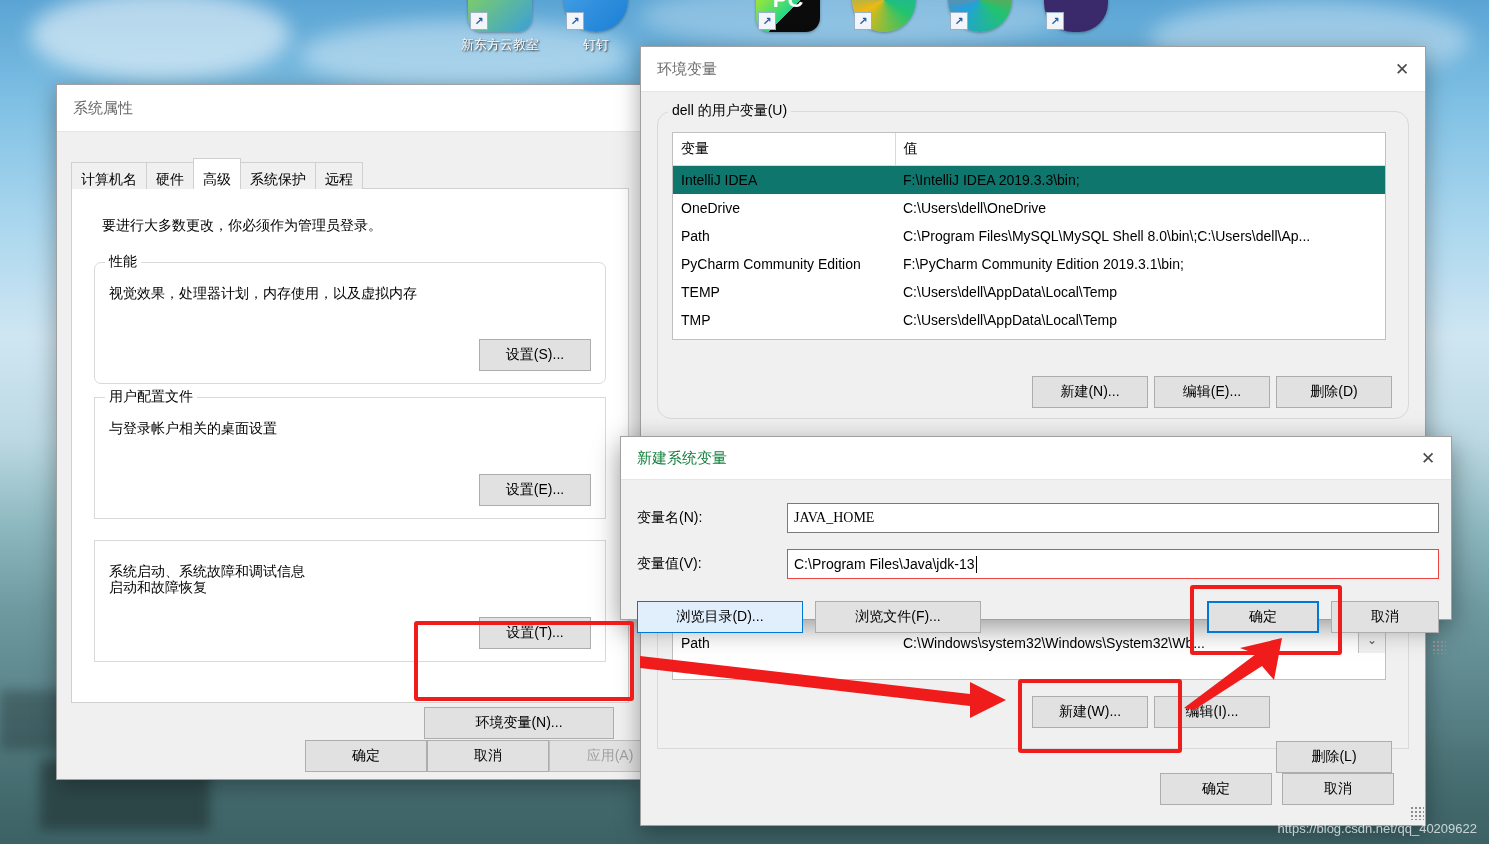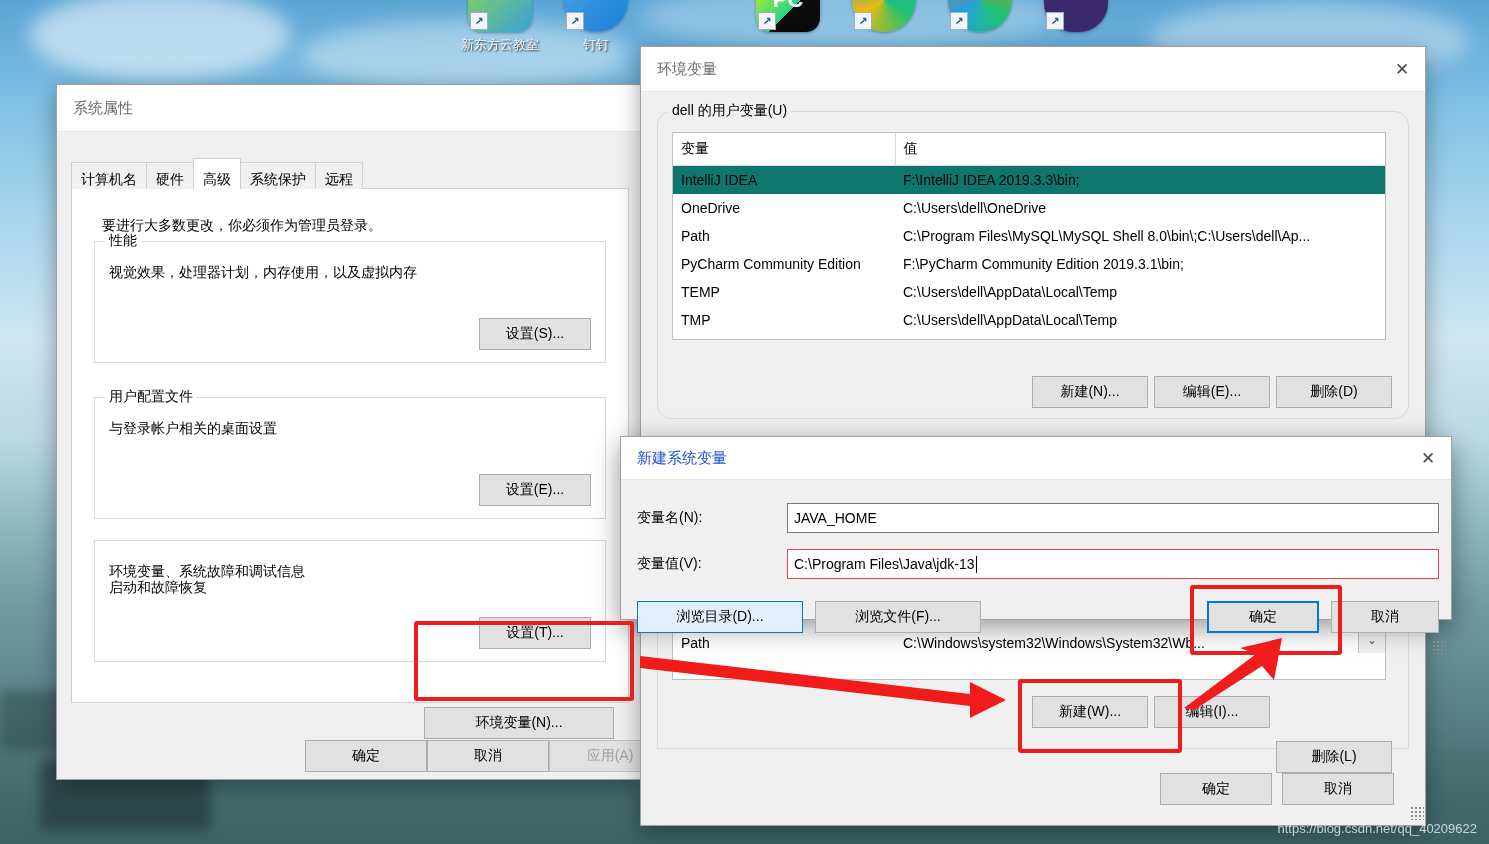--- a/index.html
+++ b/index.html
@@ -152,35 +152,35 @@
         <span>系统保护</span>
       </div>
     <div class="tab">
         <span>远程</span>
       </div>
   </div>
 
   <div class="tabpanel">
     <div class="sp-note">要进行大多数更改，你必须作为管理员登录。</div>
 
-    <div class="group" style="left:22px;top:52px;right:22px;height:120px;">
+    <div class="group" style="left:22px;top:73px;right:22px;height:120px;border-radius:7px;">
       <span class="legend" style="background:#fff;">性能</span>
       <div style="position:absolute;left:14px;top:22px;">视觉效果，处理器计划，内存使用，以及虚拟内存</div>
       <div class="btn" style="position:absolute;right:14px;bottom:12px;">设置(S)...</div>
     </div>
 
     <div class="group" style="left:22px;top:208px;right:22px;height:120px;">
       <span class="legend" style="background:#fff;">用户配置文件</span>
       <div style="position:absolute;left:14px;top:22px;">与登录帐户相关的桌面设置</div>
       <div class="btn" style="position:absolute;right:14px;bottom:12px;">设置(E)...</div>
     </div>
 
     <div class="group" style="left:22px;top:351px;right:22px;height:120px;">
       <span class="legend" style="background:#fff;margin-top:48px;">启动和故障恢复</span>
-      <div style="position:absolute;left:14px;top:22px;">环境变量、系统故障和调试信息</div>
+      <div style="position:absolute;left:14px;top:22px;">系统启动、系统故障和调试信息</div>
       <div class="btn" style="position:absolute;right:14px;bottom:12px;">设置(T)...</div>
     </div>
 
     <div class="btn" style="position:absolute;right:14px;top:518px;min-width:190px;">环境变量(N)...</div>
   </div>
 
   <div class="btn" style="position:absolute;left:248px;top:655px;min-width:122px;">确定</div>
   <div class="btn" style="position:absolute;left:370px;top:655px;min-width:122px;">取消</div>
   <div class="btn disabled" style="position:absolute;left:492px;top:655px;min-width:122px;">应用(A)</div>
 </div>
@@ -273,26 +273,26 @@
 
   <div class="btn" style="position:absolute;left:519px;top:726px;min-width:112px;">确定</div>
   <div class="btn" style="position:absolute;left:641px;top:726px;min-width:112px;">取消</div>
 </div>
 
 <div class="resize-grip" style="left:1410px;top:806px;"></div>
 <div class="resize-grip" style="left:1432px;top:640px;"></div>
 
 <div class="win" id="newvar">
   <div class="win-title">
-    <span class="t" style="color:#1d4ed8;">新建系统变量</span>
+    <span class="t" style="color:#15803d;">新建系统变量</span>
     <span class="win-close">✕</span>
   </div>
 
   <div class="fld-label" style="left:16px;top:72px;">变量名(N):</div>
-  <div class="fld" style="left:166px;top:66px;width:652px;">
+  <div class="fld" style="left:166px;top:66px;width:652px;font-family:Liberation Serif, serif;">
     <span>JAVA_HOME</span>
   </div>
 
   <div class="fld-label" style="left:16px;top:118px;">变量值(V):</div>
   <div class="fld active" style="left:166px;top:112px;width:652px;">
     <span>C:\Program Files\Java\jdk-13</span>
       <span class="caret"></span>
   </div>
 
   <div class="btn lightblue" style="position:absolute;left:16px;top:164px;min-width:166px;">浏览目录(D)...</div>

